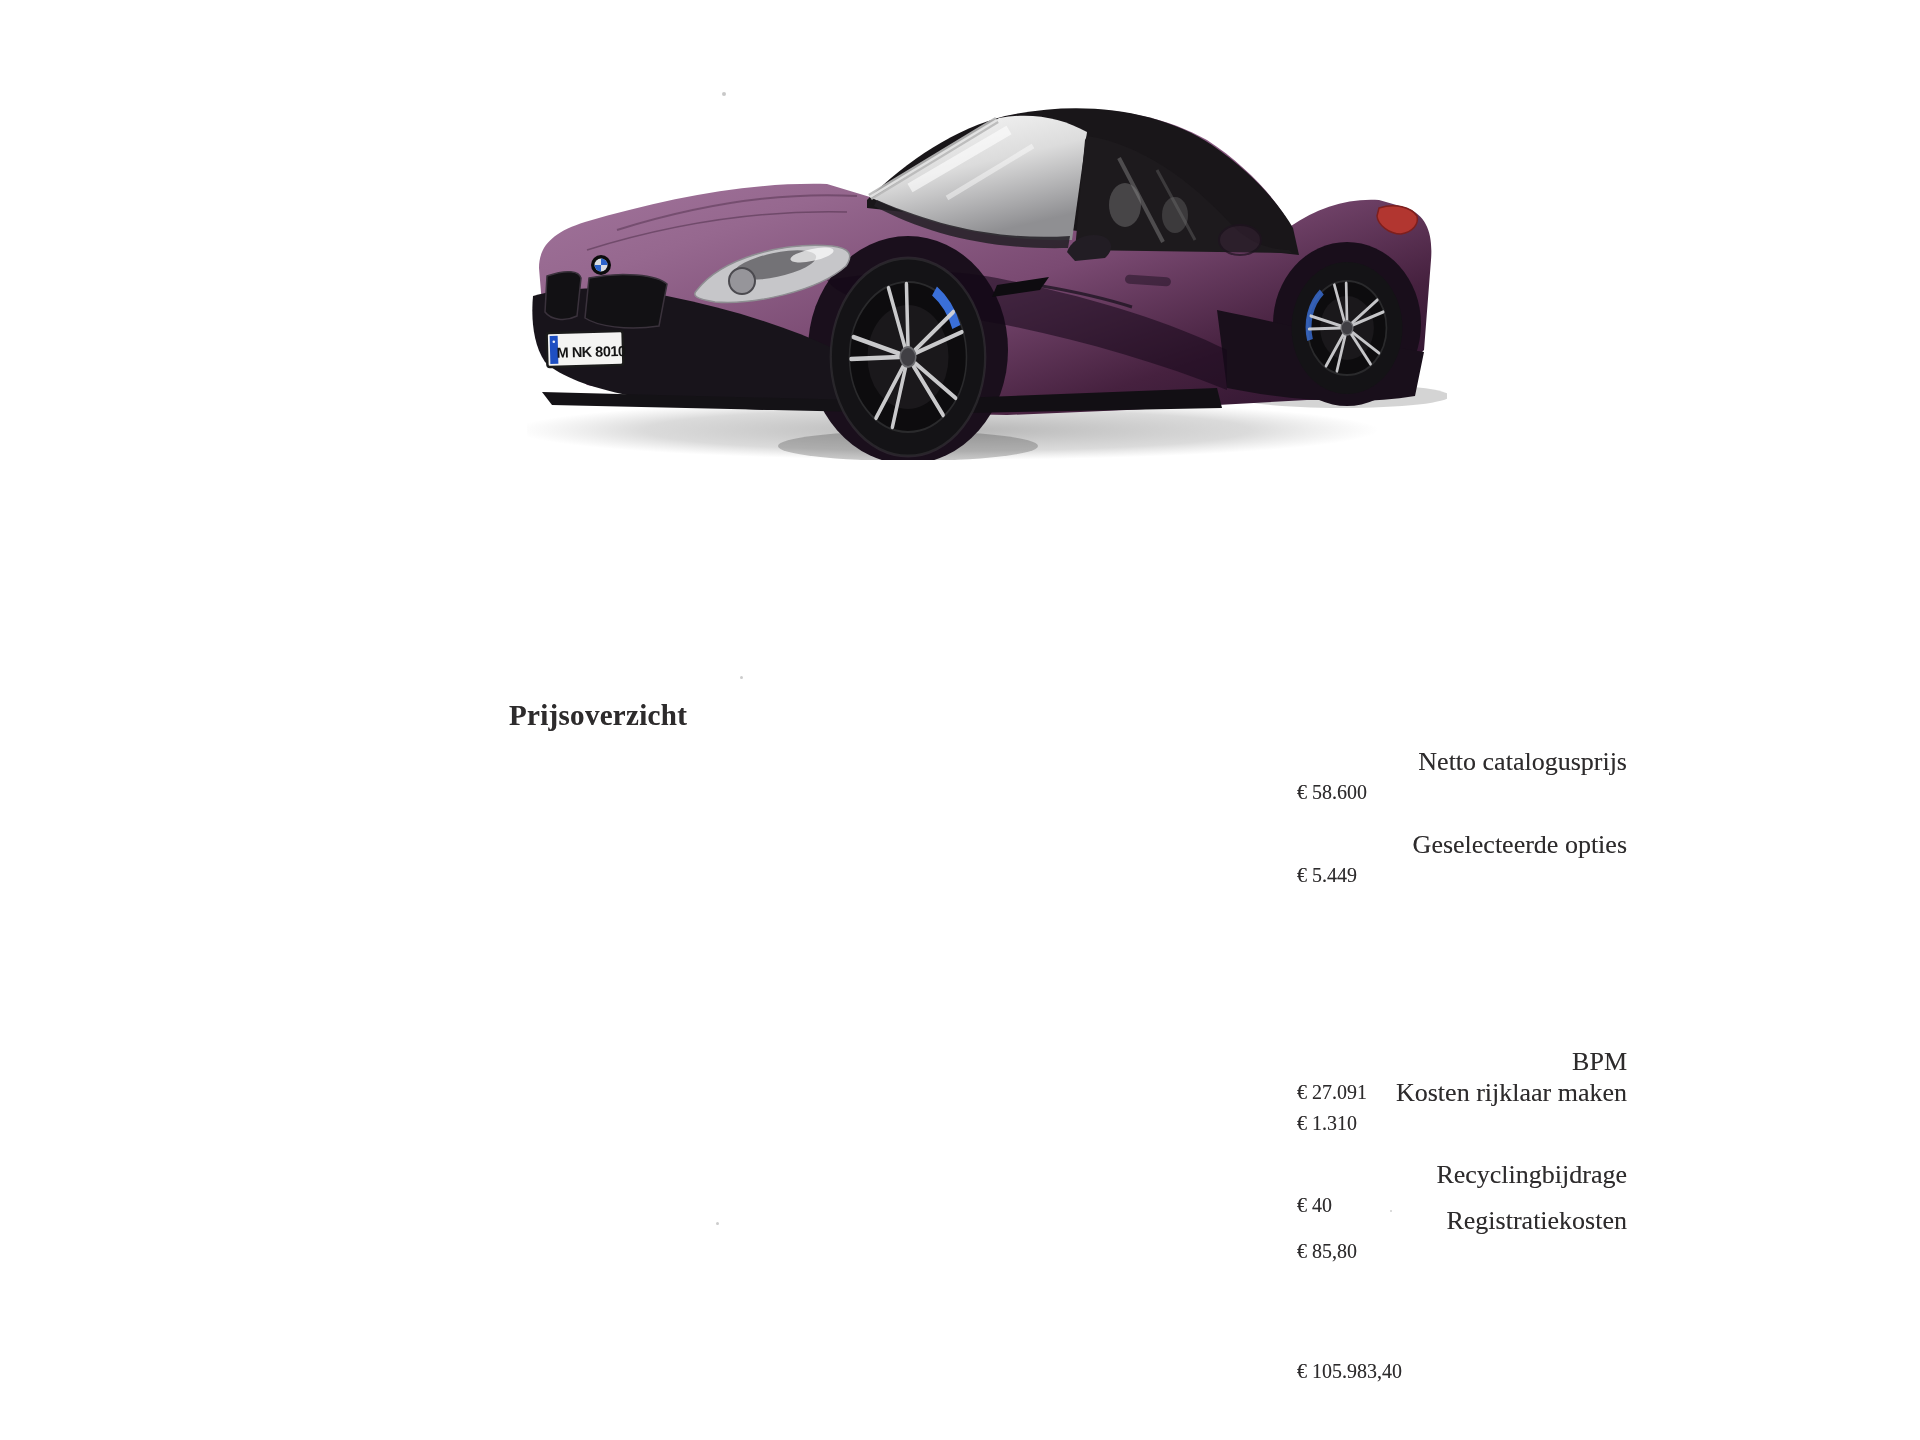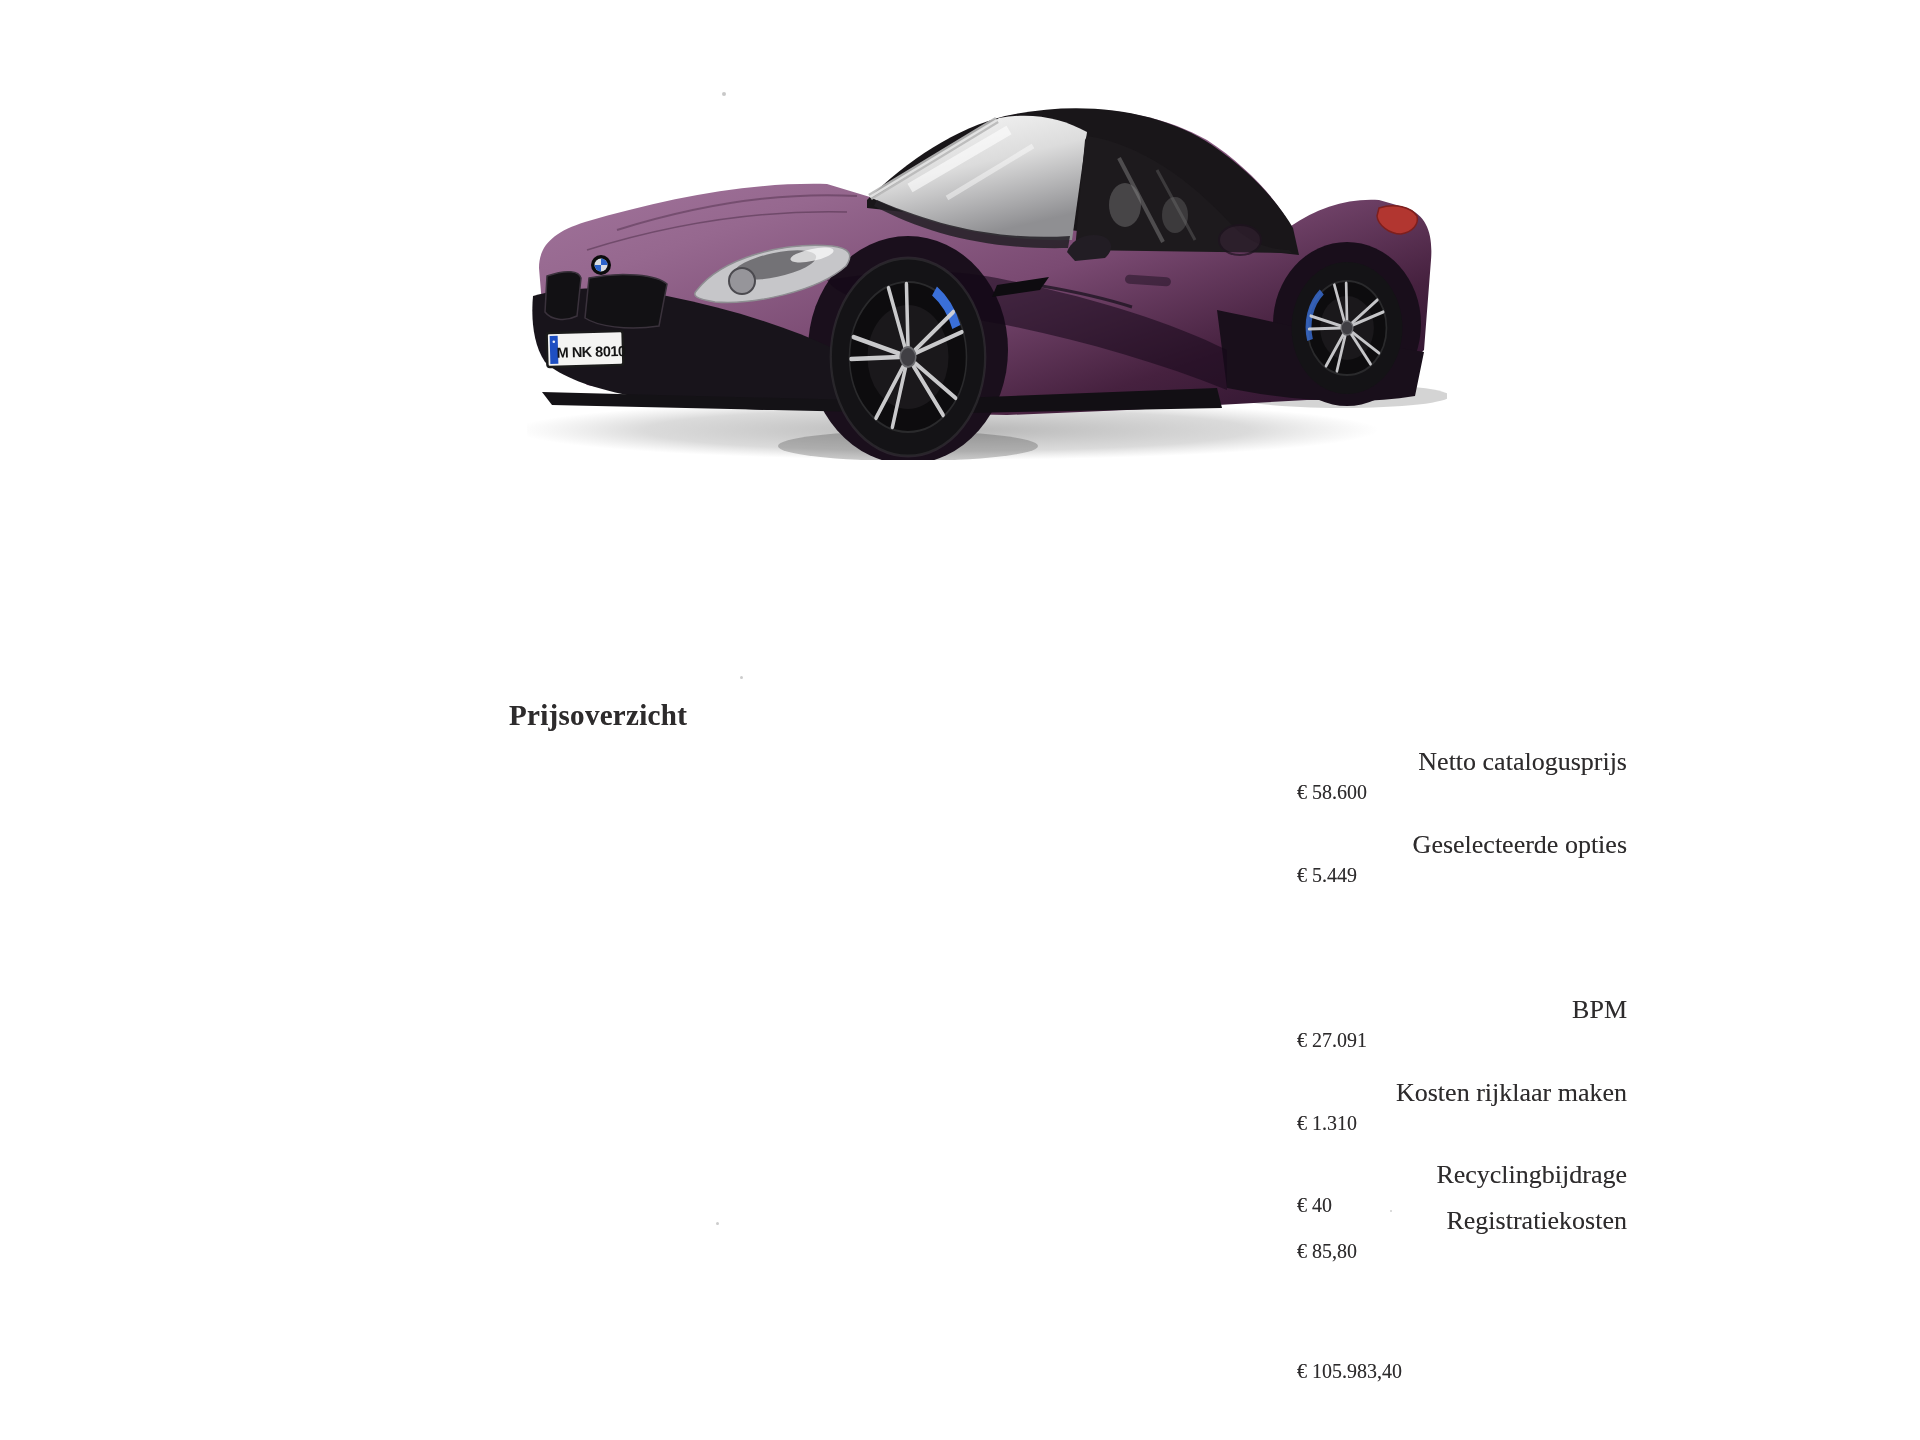--- a/index.html
+++ b/index.html
@@ -196,21 +196,21 @@
   <div class="heading doc-text">Prijsoverzicht</div>
 
   <div class="price-row" style="top:746px">
     <div class="label doc-text">Netto catalogusprijs</div>
     <div class="value doc-text">€ 58.600</div>
   </div>
   <div class="price-row" style="top:829px">
     <div class="label doc-text">Geselecteerde opties</div>
     <div class="value doc-text">€ 5.449</div>
   </div>
-  <div class="price-row" style="top:994px">
+  <div class="price-row" style="top:1046px">
     <div class="label doc-text">BPM</div>
     <div class="value doc-text">€ 27.091</div>
   </div>
   <div class="price-row" style="top:1077px">
     <div class="label doc-text">Kosten rijklaar maken</div>
     <div class="value doc-text">€ 1.310</div>
   </div>
   <div class="price-row" style="top:1159px">
     <div class="label doc-text">Recyclingbijdrage</div>
     <div class="value doc-text">€ 40</div>

